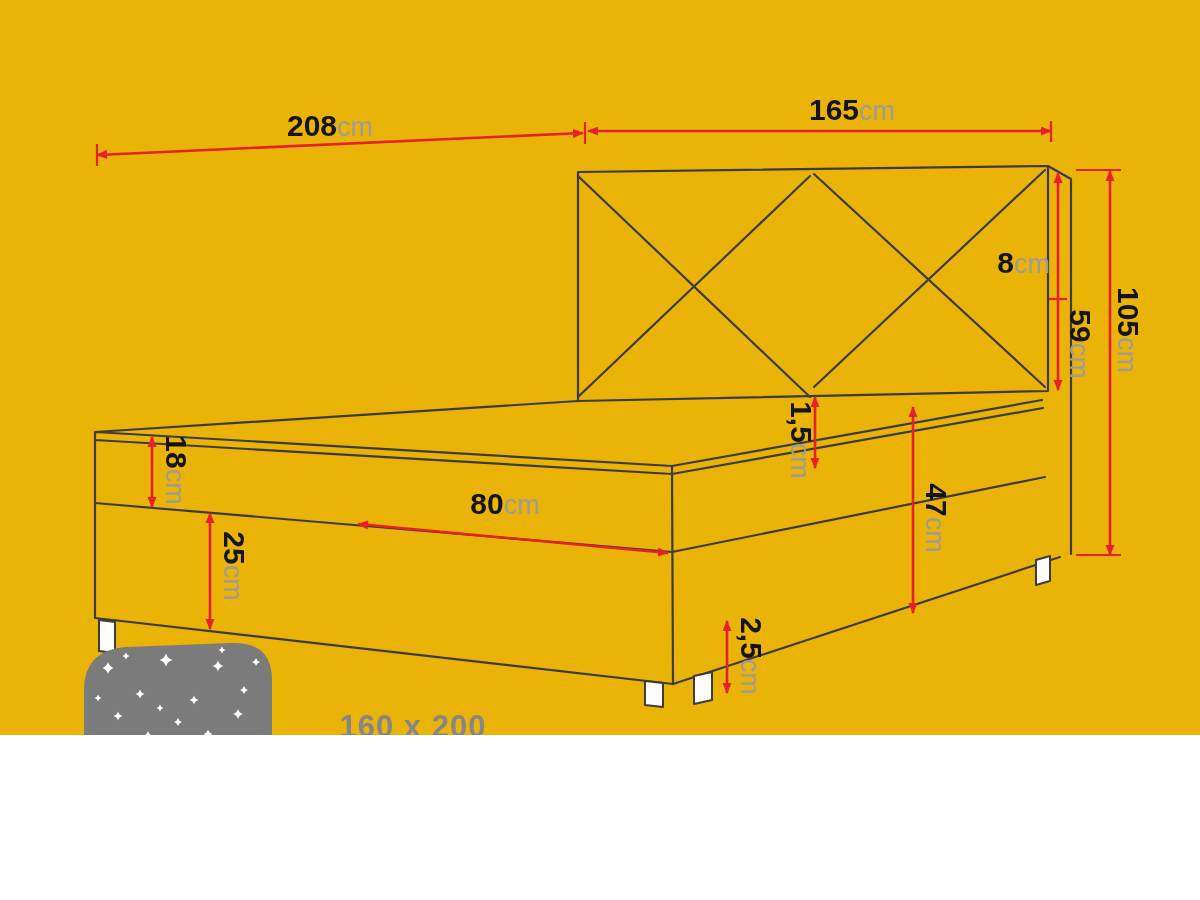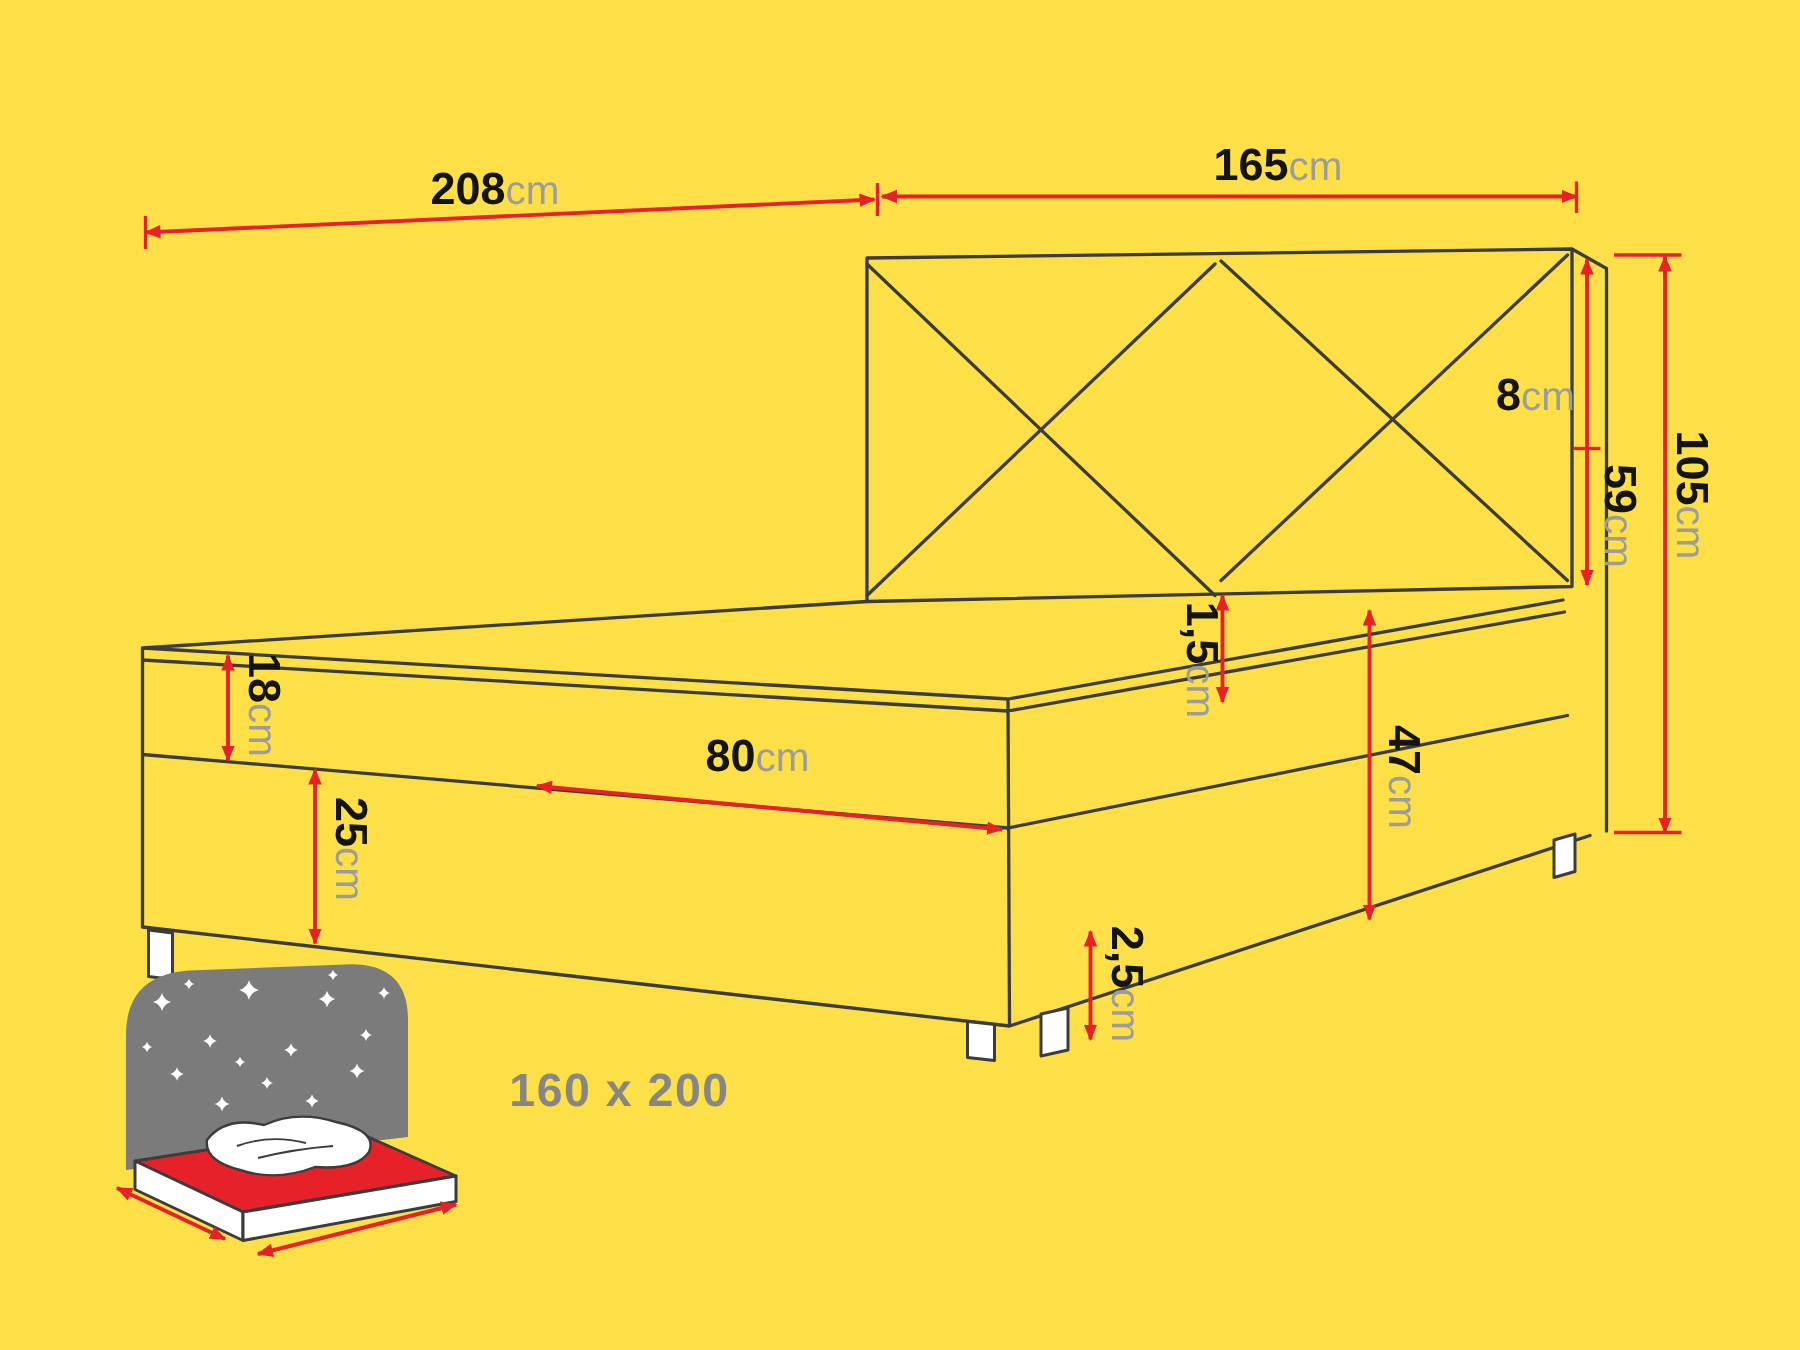--- a/index.html
+++ b/index.html
@@ -1,16 +1,16 @@
 <!DOCTYPE html>
 <html><head>
 <meta charset="utf-8">
 <style>
   html,body{margin:0;padding:0;background:#ffffff}
-  .stage{width:1200px;height:900px;position:relative;background:#fde047;font-family:"Liberation Sans",sans-serif;overflow:hidden}
+  .stage{width:1200px;height:735px;position:relative;background:#eab308;font-family:"Liberation Sans",sans-serif;overflow:hidden}
   svg{display:block}
   .bedline{stroke:#3c3c3c;stroke-width:2.2;fill:none;stroke-linejoin:round;stroke-linecap:round}
   .legs{stroke:#3c3c3c;stroke-width:2;fill:#ffffff;stroke-linejoin:round}
   .dim{stroke:#e62129;stroke-width:2.6;fill:none;marker-start:url(#as);marker-end:url(#ae)}
   .tick{stroke:#e62129;stroke-width:2.2;fill:none}
   .num{font-family:"Liberation Sans",sans-serif;font-weight:700;font-size:30px;fill:#141414}
   .unit{font-family:"Liberation Sans",sans-serif;font-weight:400;font-size:27px;fill:#9c9c9c}
   .size-label{font-family:"Liberation Sans",sans-serif;font-weight:700;font-size:31px;fill:#868686;letter-spacing:1px}
 </style>
 </head>

